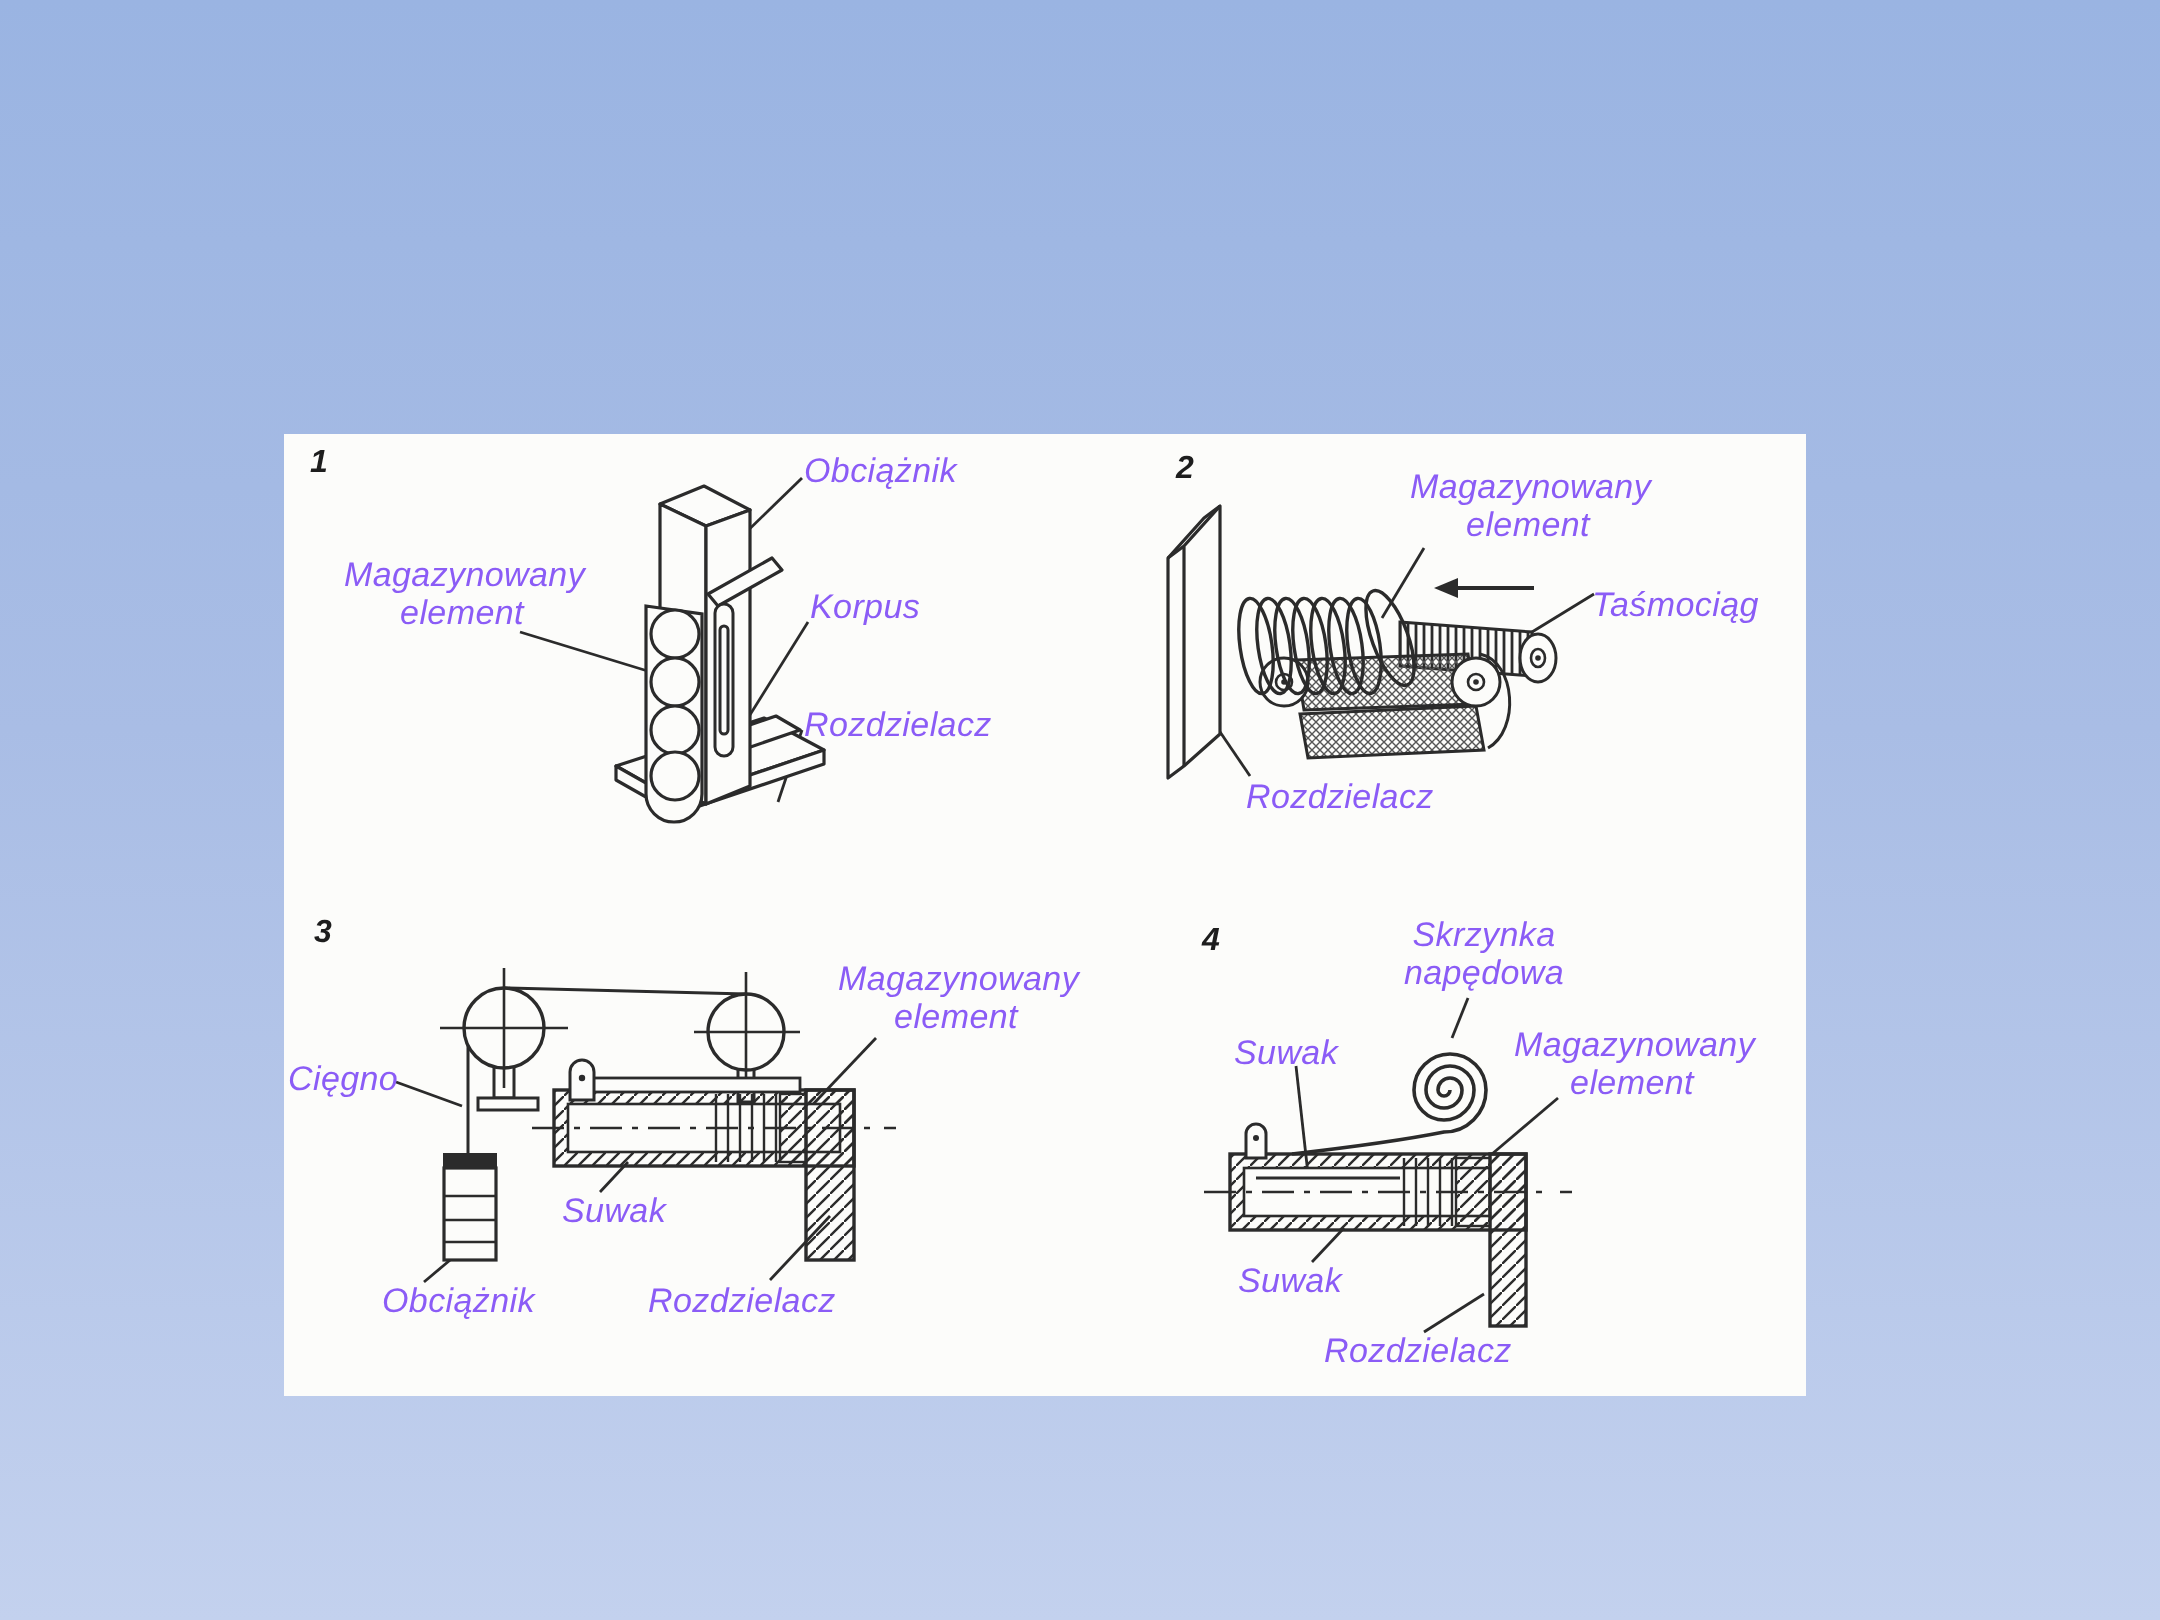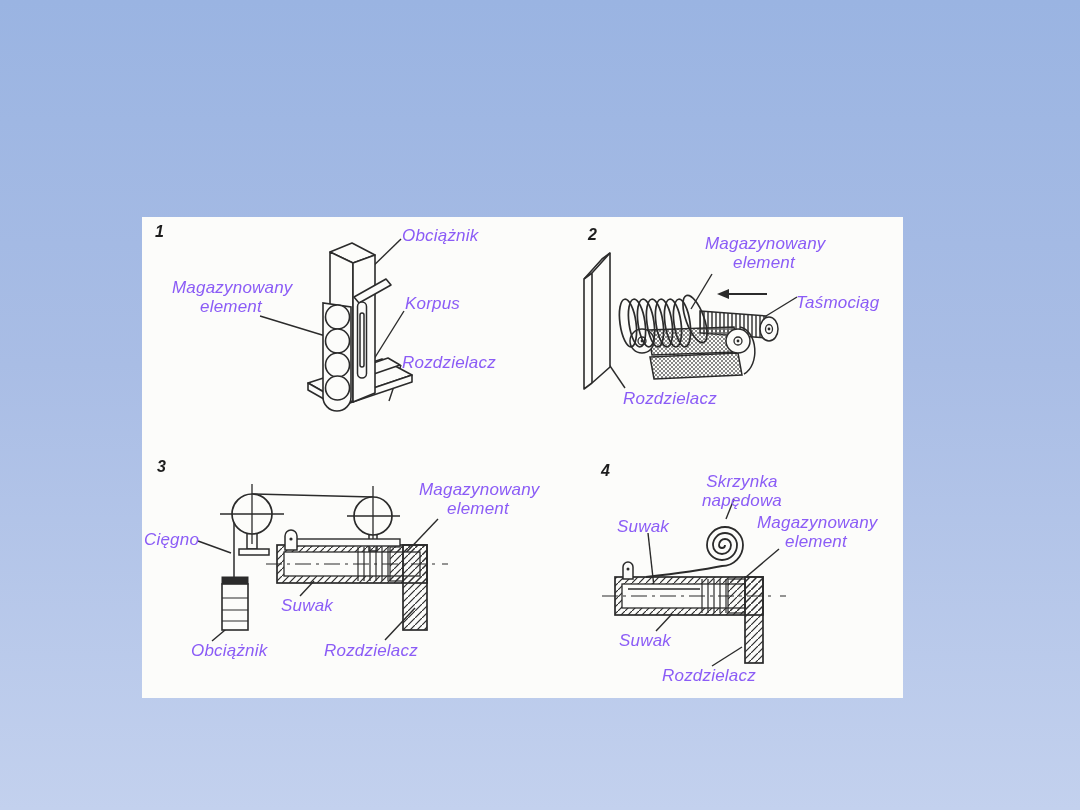--- a/index.html
+++ b/index.html
@@ -211,20 +211,20 @@
                  A6,6  0 1 1 169,88
                  A9,9  0 1 1 151,88
                  A12,12 0 1 1 175,88
                  A15,15 0 1 1 145,88
                  A18,18 0 1 1 181,88
                  A21,21 0 0 1 160,109
                  C135,114 110,117 84,120"></path>
       </g>
     </svg>
     <span class="num" style="left:39px; top:5px">4</span>
-    <div class="lbl wrap" style="left:137px; top:15px; width:86px">Skrzynka napędowa</div>
+    <div class="lbl wrap" style="left:137px; top:1px; width:86px">Skrzynka napędowa</div>
     <div class="lbl" style="left:55px; top:60px">Suwak</div>
     <div class="lbl wrap" style="left:195px; top:56px; width:118px">Magazynowany element</div>
     <div class="lbl" style="left:57px; top:174px">Suwak</div>
     <div class="lbl" style="left:100px; top:209px">Rozdzielacz</div>
   </div>
 
 </div>
 
 </body></html>

